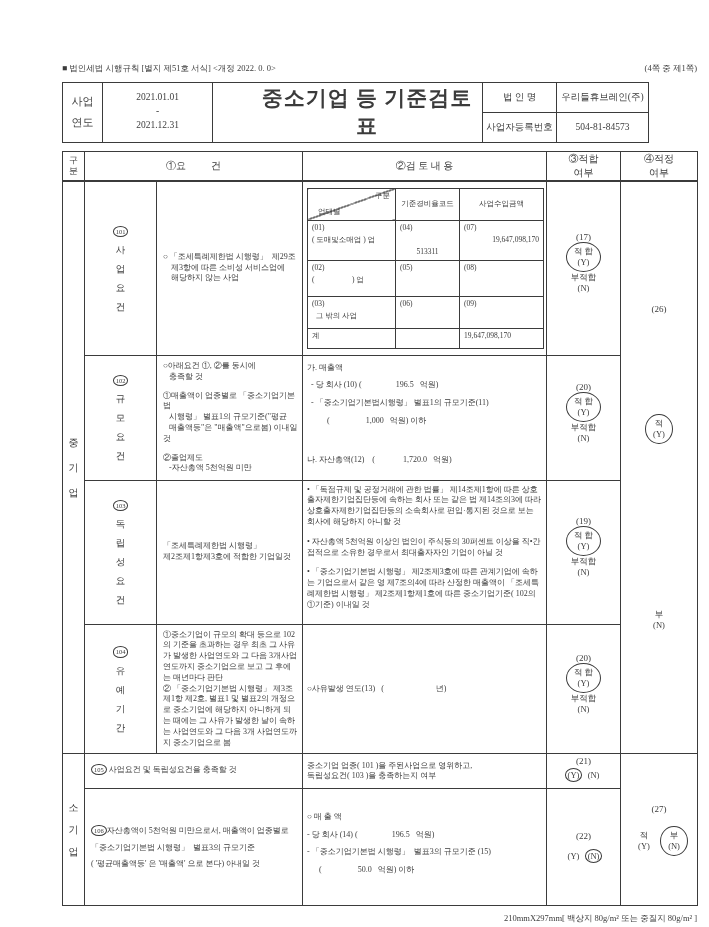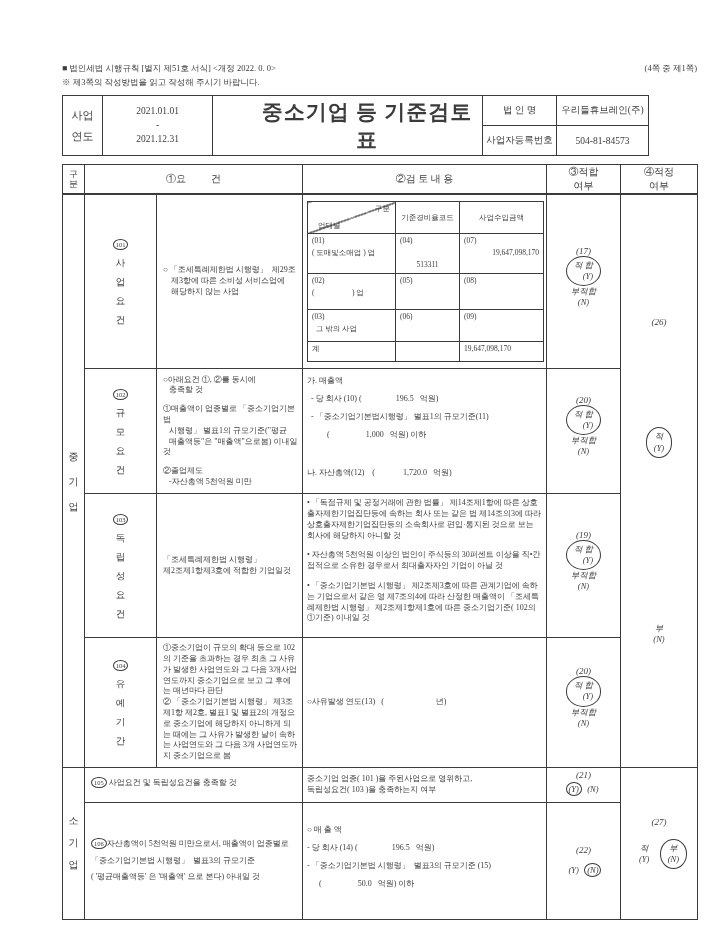--- a/index.html
+++ b/index.html
@@ -40,31 +40,31 @@
   .secname { width:1em; margin:0 auto; word-break:break-all; line-height:2.0; font-size:9.5px; }
   .reqcell { font-size:8px; line-height:1.35; padding:5px 4px 5px 6px; vertical-align:top; text-align:left; }
   .reqcell .para { margin-bottom:8px; }
   .reqcell .para:last-child { margin-bottom:0; }
   .revcell { font-size:8px; line-height:1.35; padding:4px 4px; vertical-align:top; text-align:left; }
   .revcell.vmid { vertical-align:middle; }
   .rline { margin-bottom:7px; }
   .bullets .rline { margin-bottom:9px; }
 
   
-  .fitcell, .adqcell { text-align:center; vertical-align:top; padding:6px 0; font-size:9px;font-style:italic; }
+  .fitcell, .adqcell { text-align:center; vertical-align:top; padding:6px 0; font-size:9px; }
   .fitcell { display:table-cell; }
   .fit-flex { display:flex; flex-direction:column; align-items:center; height:100%; }
   .fit-code { font-size:9px; }
   .circ { display:inline-flex; flex-direction:column; align-items:center; justify-content:center;
           border:1.2px solid transparent; border-radius:50%; padding:3px 7px; line-height:1.3; font-size:8.5px; }
   .circ.circled { border-color:#3b3b3b; }
   .nofit { line-height:1.3; font-size:8.5px; }
   .circ-sm { display:inline-block; border:1.2px solid transparent; border-radius:50%; padding:1px 2px; font-size:8.5px; }
   .circ-sm.circled { border-color:#3b3b3b; }
-  .fit-mid .circ { margin:auto 0;align-items:flex-end; }
+  .fit-mid .circ { margin:auto 0; }
   .fit-mid .nofit { margin-bottom:10px; }
   .fit-sm .yn-row { margin-top:2px; }
 
   .adq-mid .circ.yes { margin-top:100px; }
   .adq-mid .nofit { margin-top:165px; }
   .adq-small .circ.yes { margin-top:6px; }
   .adq-small .circ.no { margin-top:12px; }
 
   
   .biz-table { width:236px; margin:2px auto; border:1.5px solid #3b3b3b; }
@@ -86,21 +86,20 @@
 <body>
 
 <div class="page">
   <div class="content">
 
     <div class="topnotes">
       <div class="row1">
         <span>■ 법인세법 시행규칙 [별지 제51호 서식] &lt;개정 2022. 0. 0&gt;</span>
         <span>(4쪽 중 제1쪽)</span>
       </div>
-      <div>※ 제3쪽의 작성방법을 읽고 작성해 주시기 바랍니다.</div>
     </div>
 
     <table class="info-table">
       <colgroup>
           <col style="width:40px">
           <col style="width:110px">
           <col style="width:270px">
           <col style="width:74px">
           <col style="width:92px">
         </colgroup>

